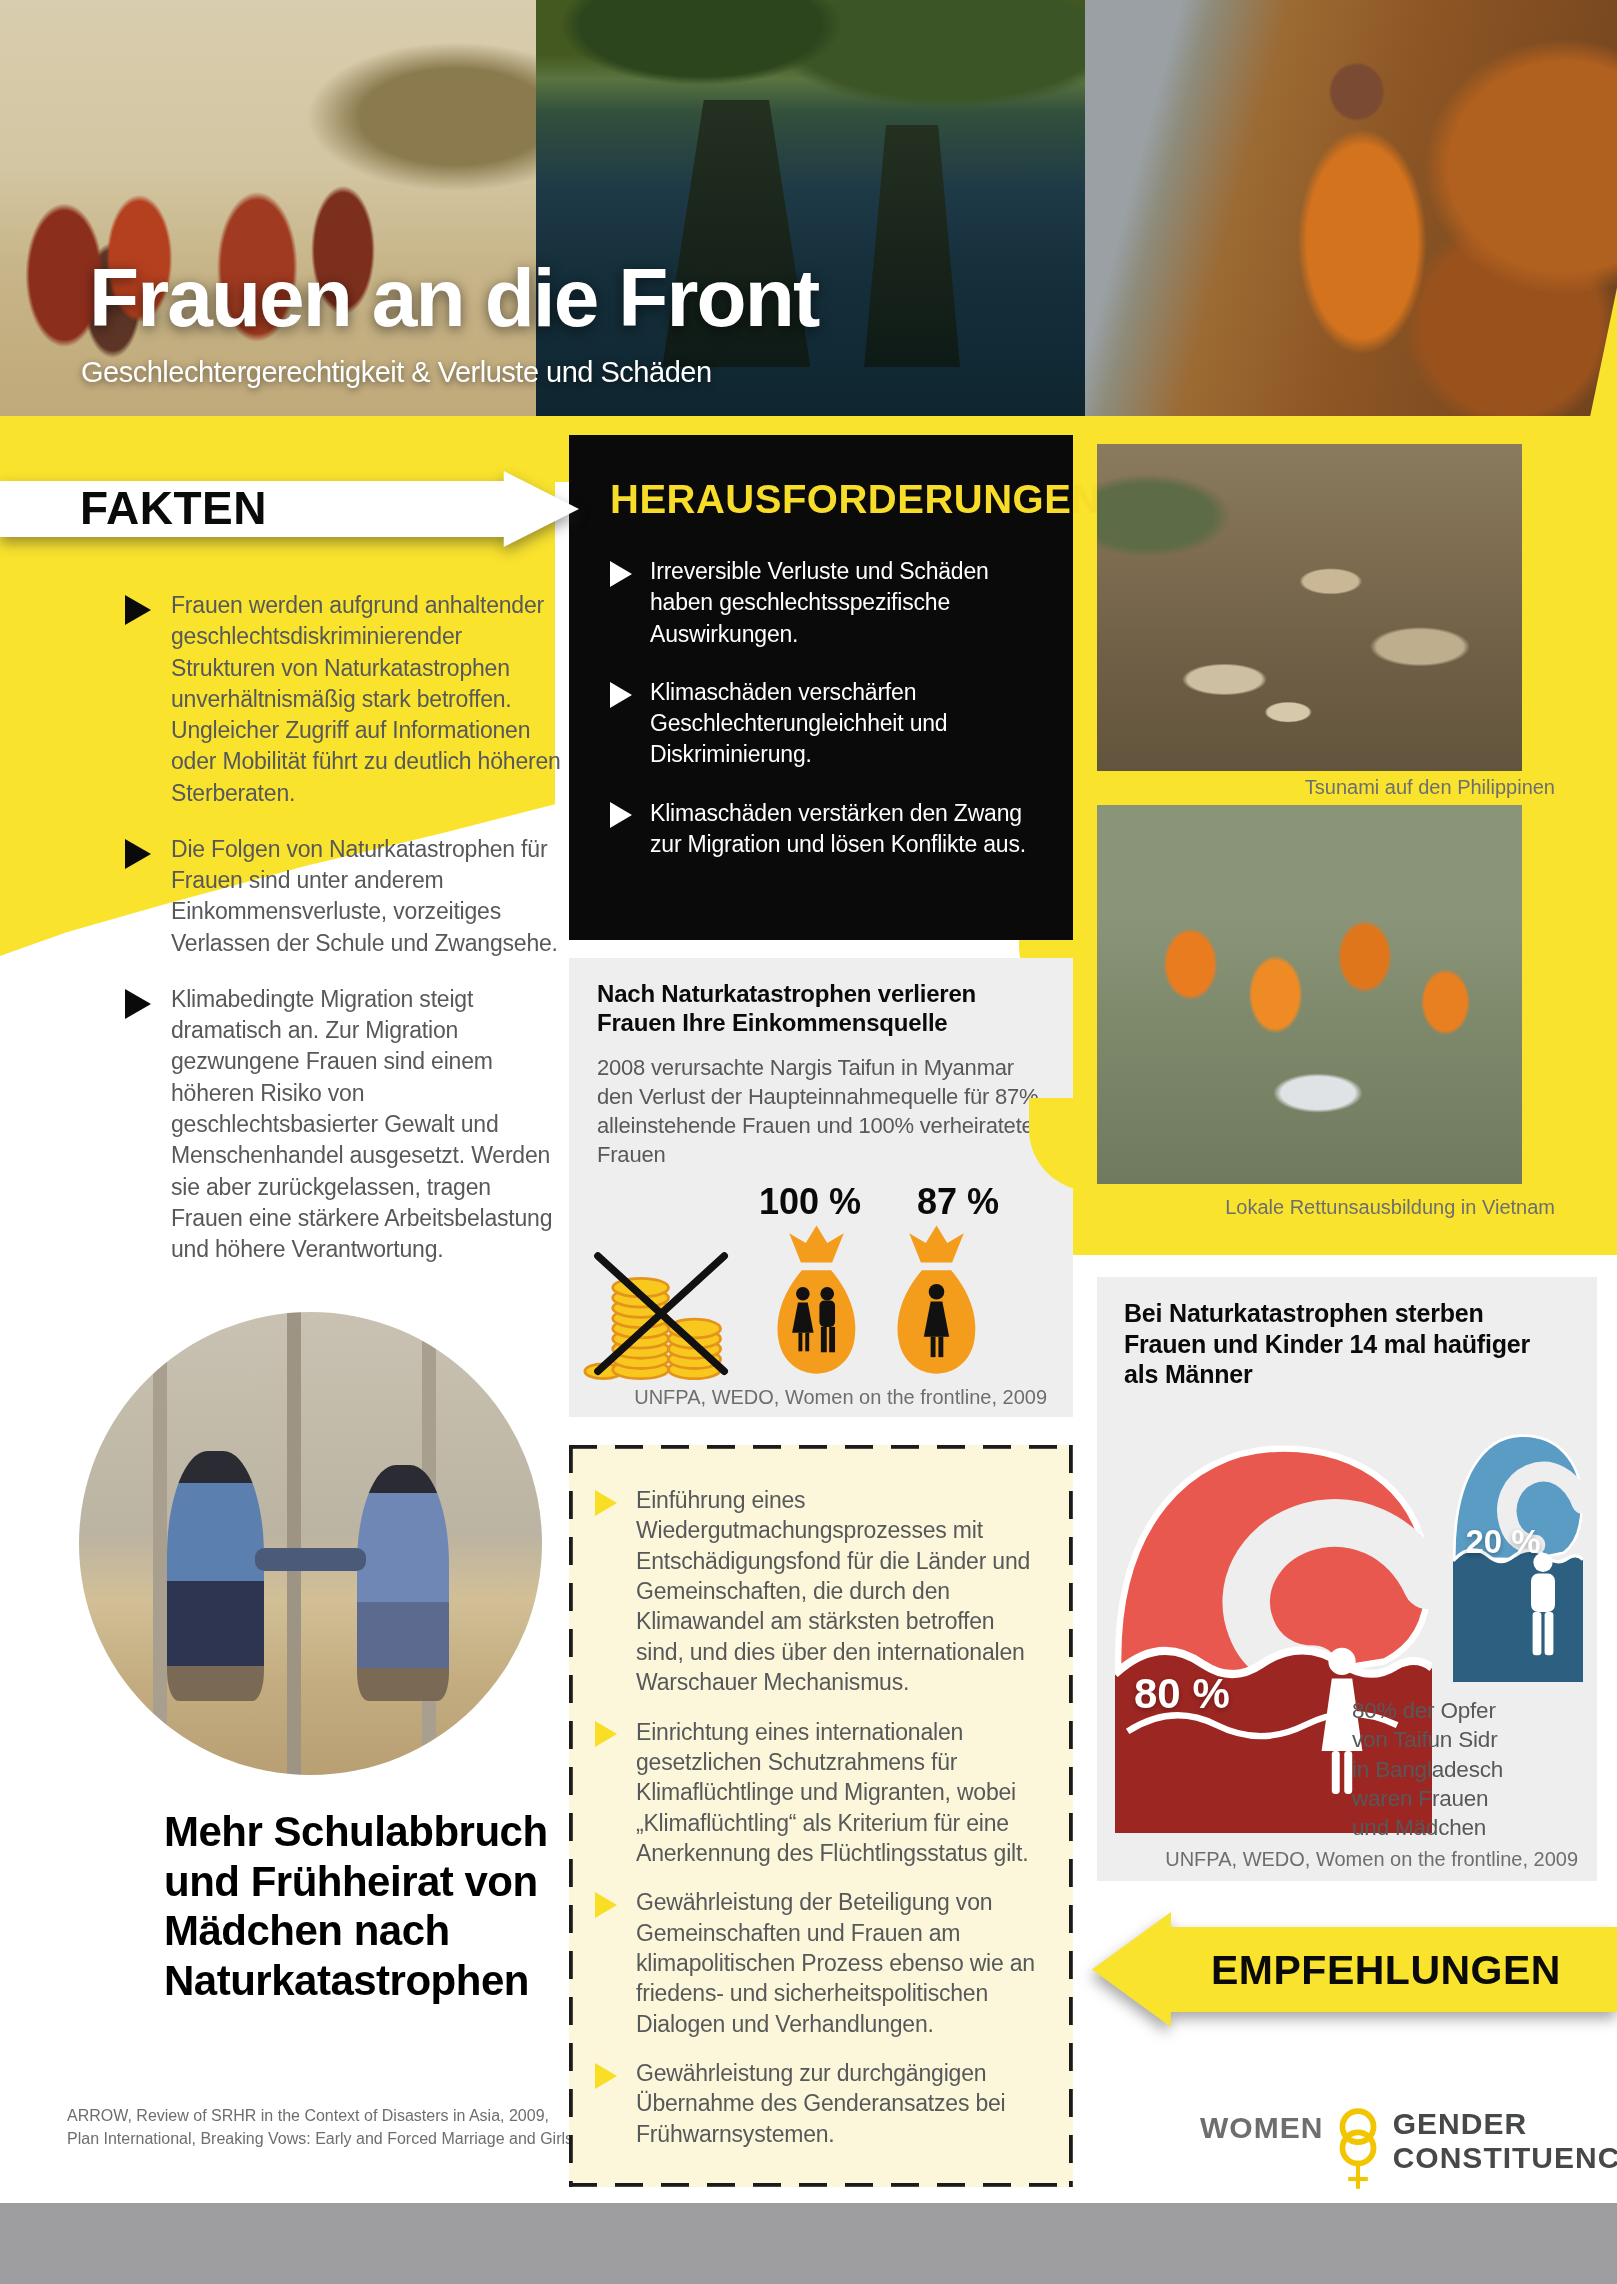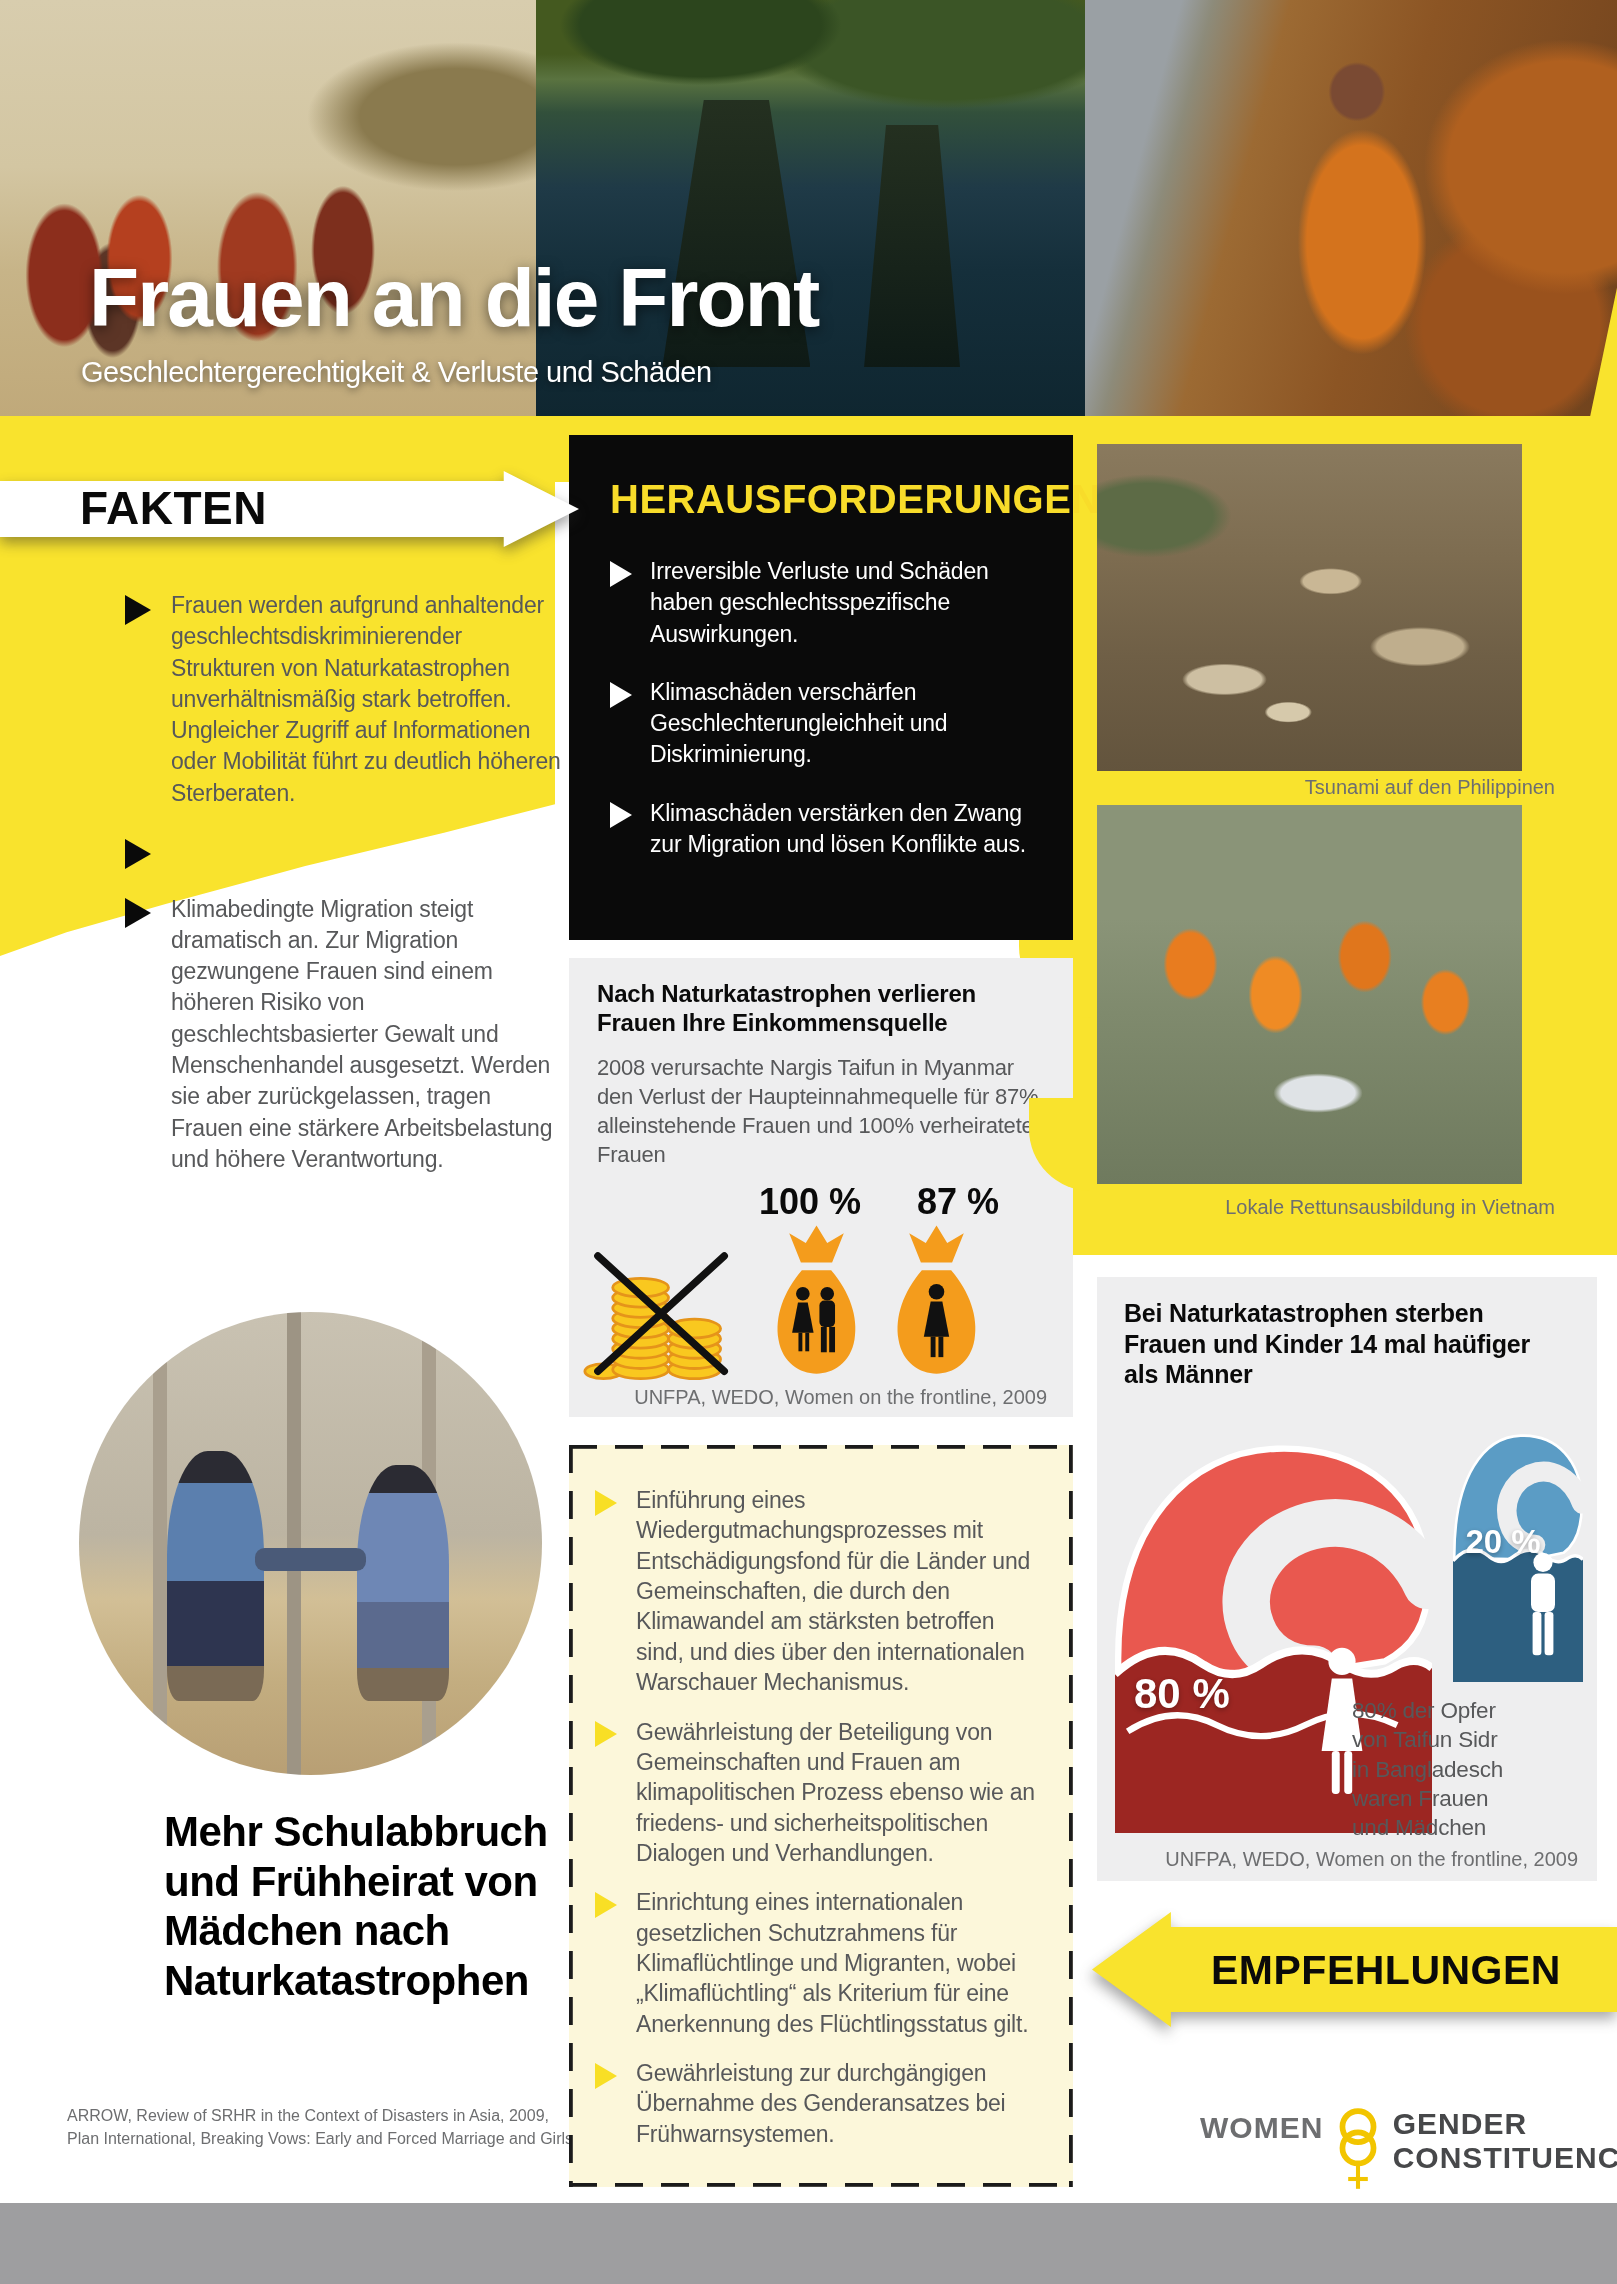--- a/index.html
+++ b/index.html
@@ -184,20 +184,21 @@
     <div class="fakten-text">FAKTEN</div>
   </div>
 
   <div class="fakten-list blist">
     <div class="bullet">
       <span class="tri"></span>
       <p>Frauen werden aufgrund anhaltender geschlechtsdiskriminierender Strukturen von Naturkatastrophen unverhältnismäßig stark betroffen. Ungleicher Zugriff auf Informationen oder Mobilität führt zu deutlich höheren Sterberaten.</p>
     </div>
     <div class="bullet">
       <span class="tri"></span>
+      <p>Die Folgen von Naturkatastrophen für Frauen sind unter anderem Einkommensverluste, vorzeitiges Verlassen der Schule und Zwangsehe.</p>
     </div>
     <div class="bullet">
       <span class="tri"></span>
       <p>Klimabedingte Migration steigt dramatisch an. Zur Migration gezwungene Frauen sind einem höheren Risiko von geschlechtsbasierter Gewalt und Menschenhandel ausgesetzt. Werden sie aber zurückgelassen, tragen Frauen eine stärkere Arbeitsbelastung und höhere Verantwortung.</p>
     </div>
   </div>
 
   <section class="blackbox">
     <h2>HERAUSFORDERUNGEN</h2>
     <div class="blist">
@@ -271,25 +272,25 @@
   </section>
 
   <section class="dashedbox">
     <div class="blist">
       <div class="bullet">
         <span class="tri"></span>
         <p>Einführung eines Wiedergutmachungsprozesses mit Entschädigungsfond für die Länder und Gemeinschaften, die durch den Klimawandel am stärksten betroffen sind, und dies über den internationalen Warschauer Mechanismus.</p>
       </div>
       <div class="bullet">
         <span class="tri"></span>
+        <p>Einrichtung eines internationalen gesetzlichen Schutzrahmens für Klimaflüchtlinge und Migranten, wobei „Klimaflüchtling“ als Kriterium für eine Anerkennung des Flüchtlingsstatus gilt.</p>
+      </div>
+      <div class="bullet">
+        <span class="tri"></span>
         <p>Gewährleistung der Beteiligung von Gemeinschaften und Frauen am klimapolitischen Prozess ebenso wie an friedens- und sicherheitspolitischen Dialogen und Verhandlungen.</p>
-      </div>
-      <div class="bullet">
-        <span class="tri"></span>
-        <p>Einrichtung eines internationalen gesetzlichen Schutzrahmens für Klimaflüchtlinge und Migranten, wobei „Klimaflüchtling“ als Kriterium für eine Anerkennung des Flüchtlingsstatus gilt.</p>
       </div>
       <div class="bullet">
         <span class="tri"></span>
         <p>Gewährleistung zur durchgängigen Übernahme des Genderansatzes bei Frühwarnsystemen.</p>
       </div>
     </div>
   </section>
 
   <div class="photo-ts"></div>
   <div class="cap cap1">Tsunami auf den Philippinen</div>

